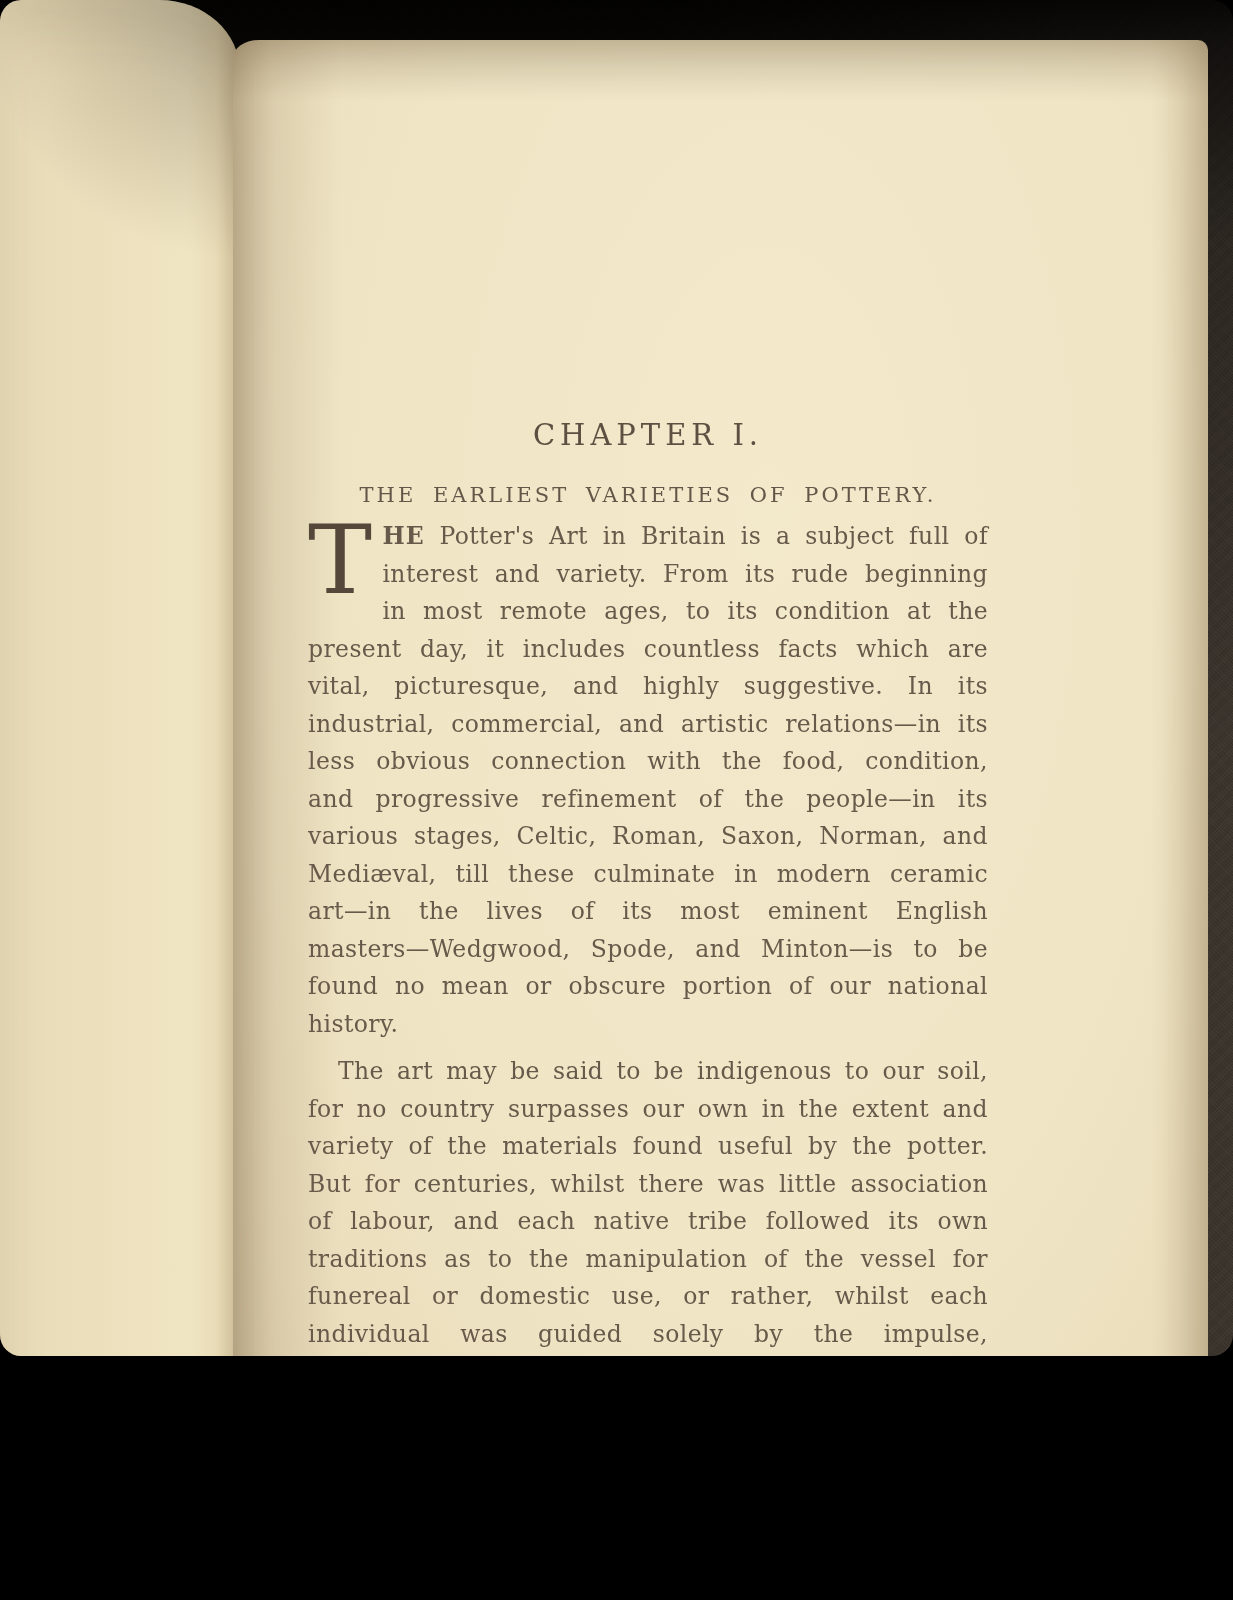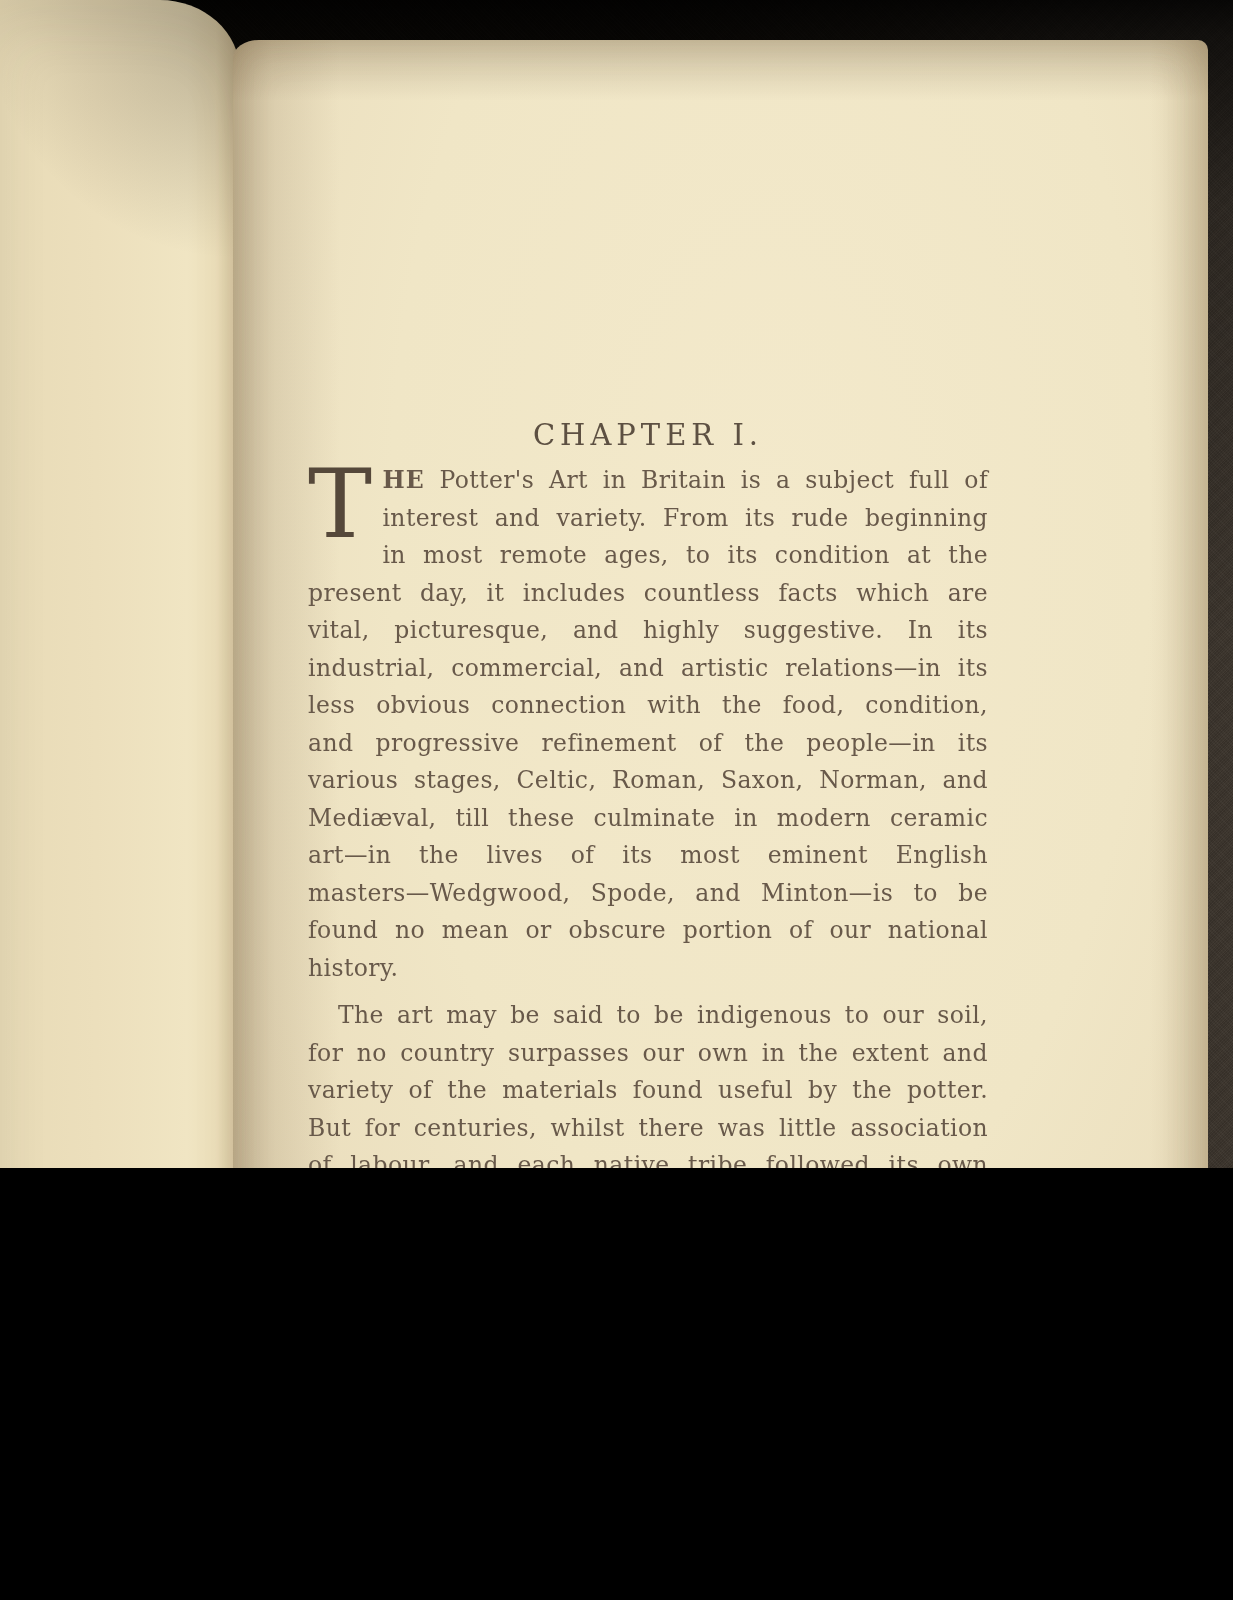--- a/index.html
+++ b/index.html
@@ -1,26 +1,27 @@
 <!DOCTYPE html>
 <html><head>
 <meta charset="utf-8">
 <style>
   html,body{margin:0;padding:0;background:#000;}
   .photo{
     position:relative;
-    width:1233px;height:1168px;
+    width:1233px;height:1356px;
     overflow:hidden;
     font-family:"DejaVu Serif","Liberation Serif",serif;
     background-image:
       linear-gradient(180deg, rgba(0,0,0,0.88) 0%, rgba(0,0,0,0.70) 3%, rgba(0,0,0,0.25) 18%, rgba(0,0,0,0) 55%),
       repeating-linear-gradient(45deg, rgba(255,255,255,0.025) 0 1px, rgba(0,0,0,0) 1px 3px),
       repeating-linear-gradient(-45deg, rgba(0,0,0,0.12) 0 1px, rgba(0,0,0,0) 1px 2px),
       linear-gradient(90deg,#141009 0%,#16110b 52%,#241e16 72%,#322b23 84%,#3e372f 100%);
     background-color:#17120c;
+    border-radius:21px;
   }
   
   .page-left{
     position:absolute;left:0;top:0;width:240px;height:1600px;
     background-image:
       radial-gradient(circle at 100% 0%, rgba(40,28,14,0.30) 0%, rgba(40,28,14,0.0) 16%),
       linear-gradient(90deg,#e8dbb7 0%,#ecdfbc 40%,#f0e5c3 78%,#ecdfba 90%,#d8c8a2 97%,#bdab85 100%);
     border-top-right-radius:80px 72px;
     box-shadow:inset 0 30px 50px rgba(60,45,25,0.10);
   }
@@ -71,18 +72,19 @@
   }
 </style>
 </head>
 <body>
 
 <div class="photo">
   <div class="page-left"></div>
   <div class="page-main">
     <div class="text-block">
       <h1 class="chapter-heading">CHAPTER I.</h1>
+      <h2 class="chapter-subtitle">THE EARLIEST VARIETIES OF POTTERY.</h2>
       <p class="body-para first"><span class="dropcap">T</span><span class="lead-caps">HE</span><span> Potter's Art in Britain is a subject full of interest and variety.  From its rude beginning in most remote ages, to its condition at the present day, it includes countless facts which are vital, picturesque, and highly suggestive.  In its industrial, commercial, and artistic relations—in its less obvious connection with the food, condition, and progressive refinement of the people—in its various stages, Celtic, Roman, Saxon, Norman, and Mediæval, till these culminate in modern ceramic art—in the lives of its most eminent English masters—Wedgwood, Spode, and Minton—is to be found no mean or obscure portion of our national history.</span></p>
       <p class="body-para second">The art may be said to be indigenous to our soil, for no country surpasses our own in the extent and variety of the materials found useful by the potter.  But for centuries, whilst there was little association of labour, and each native tribe followed its own traditions as to the manipulation of the vessel for funereal or domestic use, or rather, whilst each individual was guided solely by the impulse, convenience, or necessity of the moment, little improvement could take place.  The cup dried in the sun, or the urn moulded on the spot, and burnt in the same fire which consumed the dead, was friable, and</p>
     </div>
     <div class="signature-mark">B 2</div>
   </div>
 </div>
 
 </body></html>

